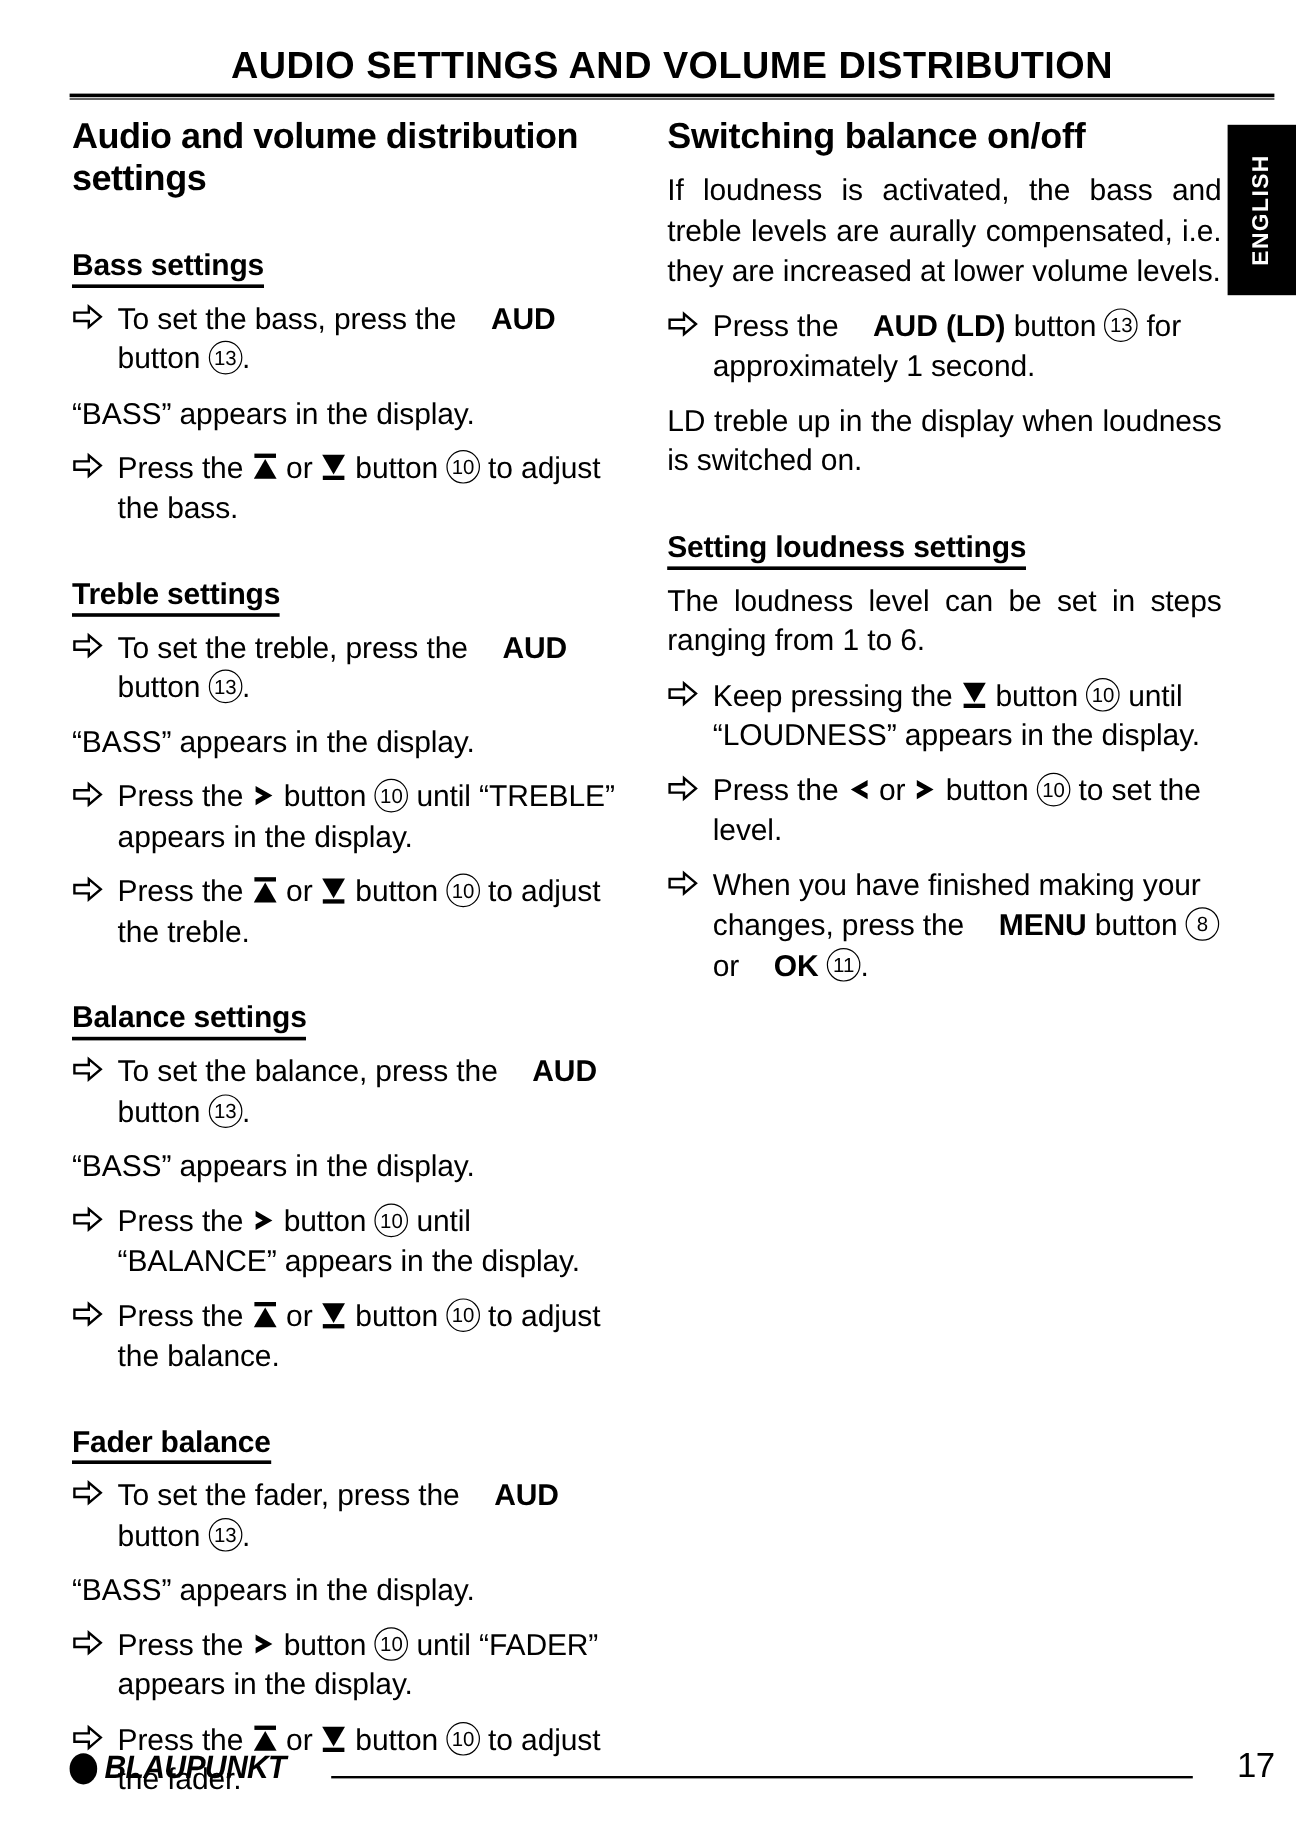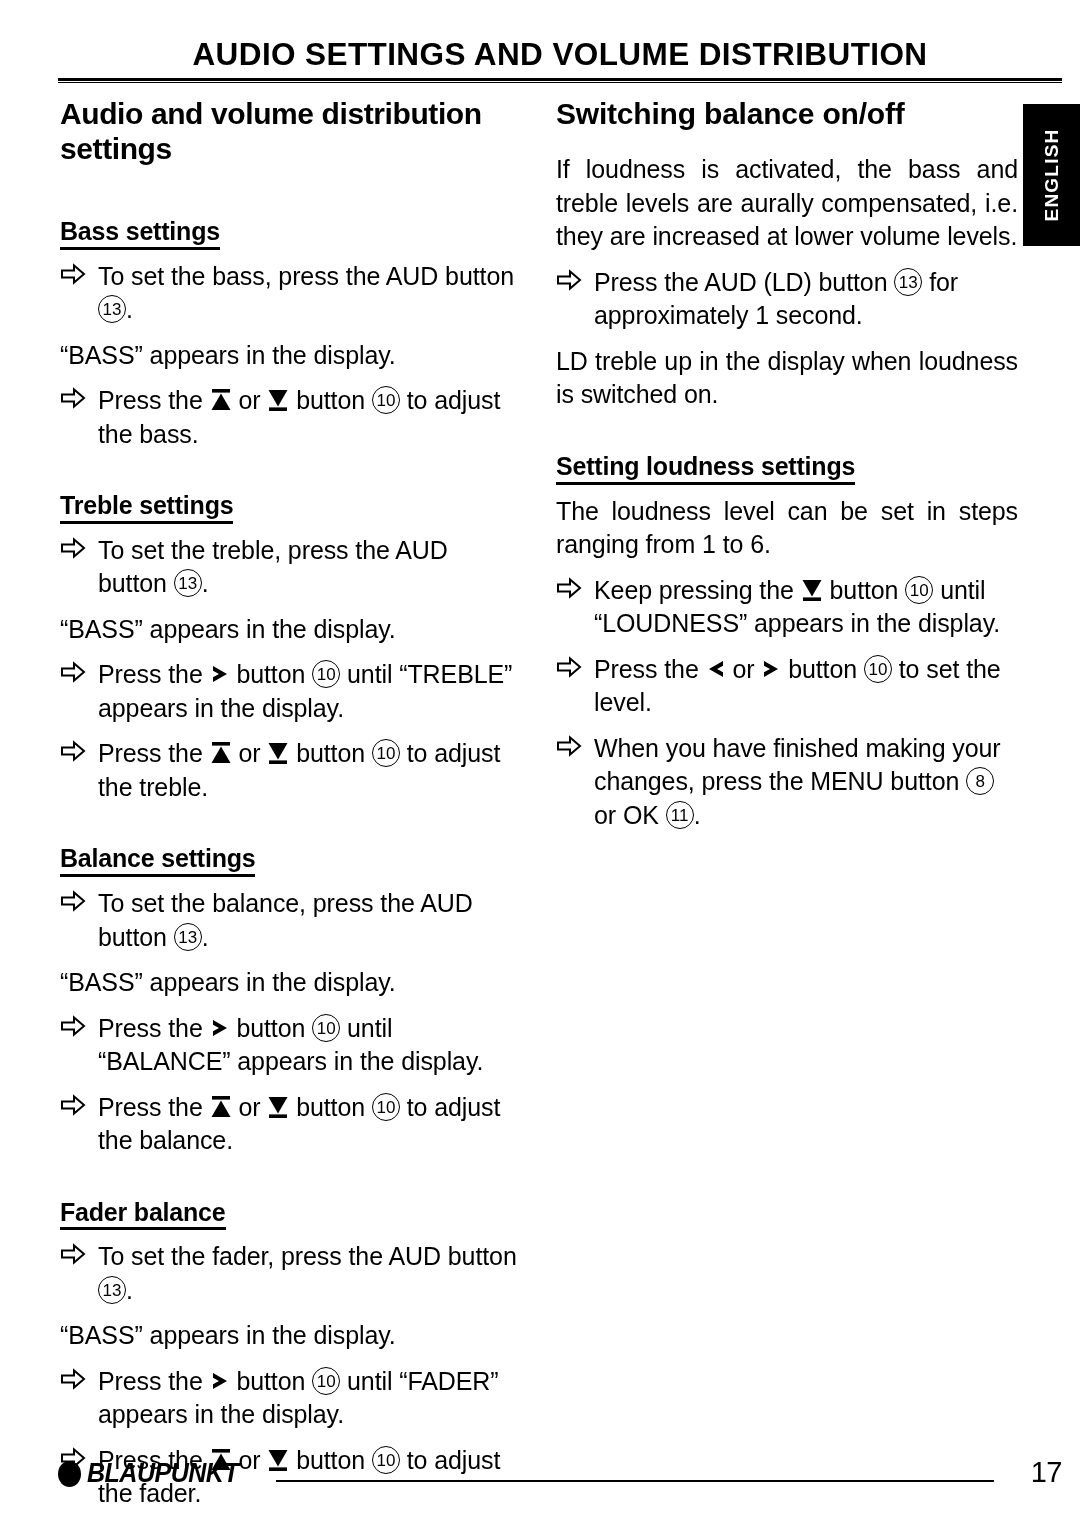--- a/index.html
+++ b/index.html
@@ -69,21 +69,21 @@
 
   
   .col {
     position: absolute;
     top: 96px;
   }
   .col-left  { left: 60px;  width: 460px; }
   .col-right { left: 556px; width: 462px; }
 
   h1.col-title {
-    margin: 0 0 22px 0;
+    margin: 0 0 12px 0;
     font-size: 30px;
     font-weight: bold;
     line-height: 1.18;
     letter-spacing: -0.2px;
   }
   h1.col-title.tight { letter-spacing: -0.4px; }
 
   h2.sub-head {
     margin: 28px 0 10px 0;
     font-size: 25px;
@@ -117,21 +117,21 @@
   .step .arrow-bullet {
     position: absolute;
     left: 0;
     top: 2px;
     width: 28px;
     height: 26px;
     display: inline-block;
   }
   .step .arrow-bullet svg { display: block; }
 
-  b, strong { font-weight: normal; }
+  b, strong { font-weight: bold; margin-left: 22px; }
 
   
   .ref {
     display: inline-block;
     min-width: 28px;
     height: 28px;
     line-height: 27px;
     border: 1.6px solid #000;
     border-radius: 50%;
     text-align: center;

